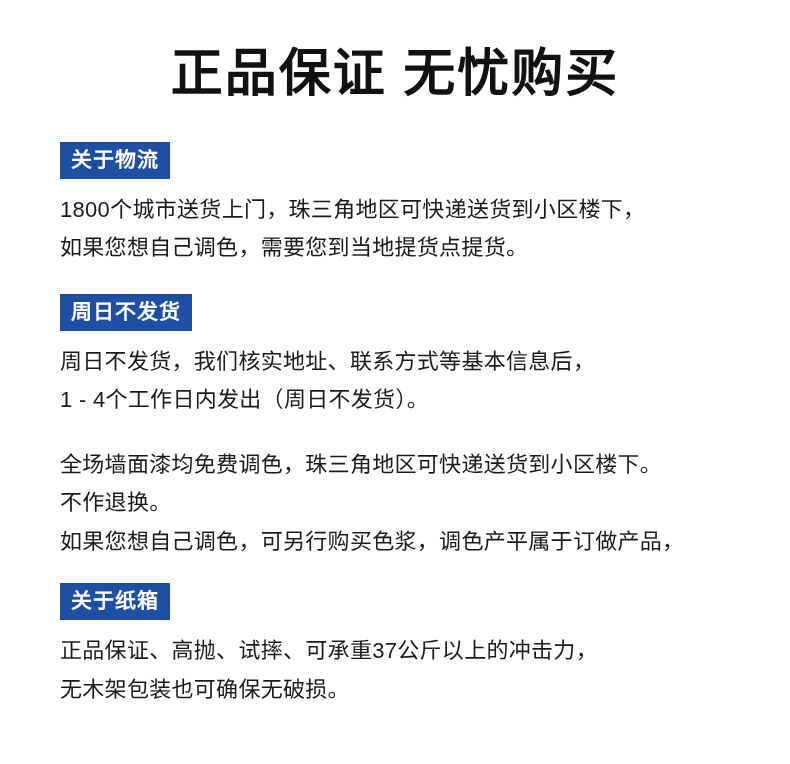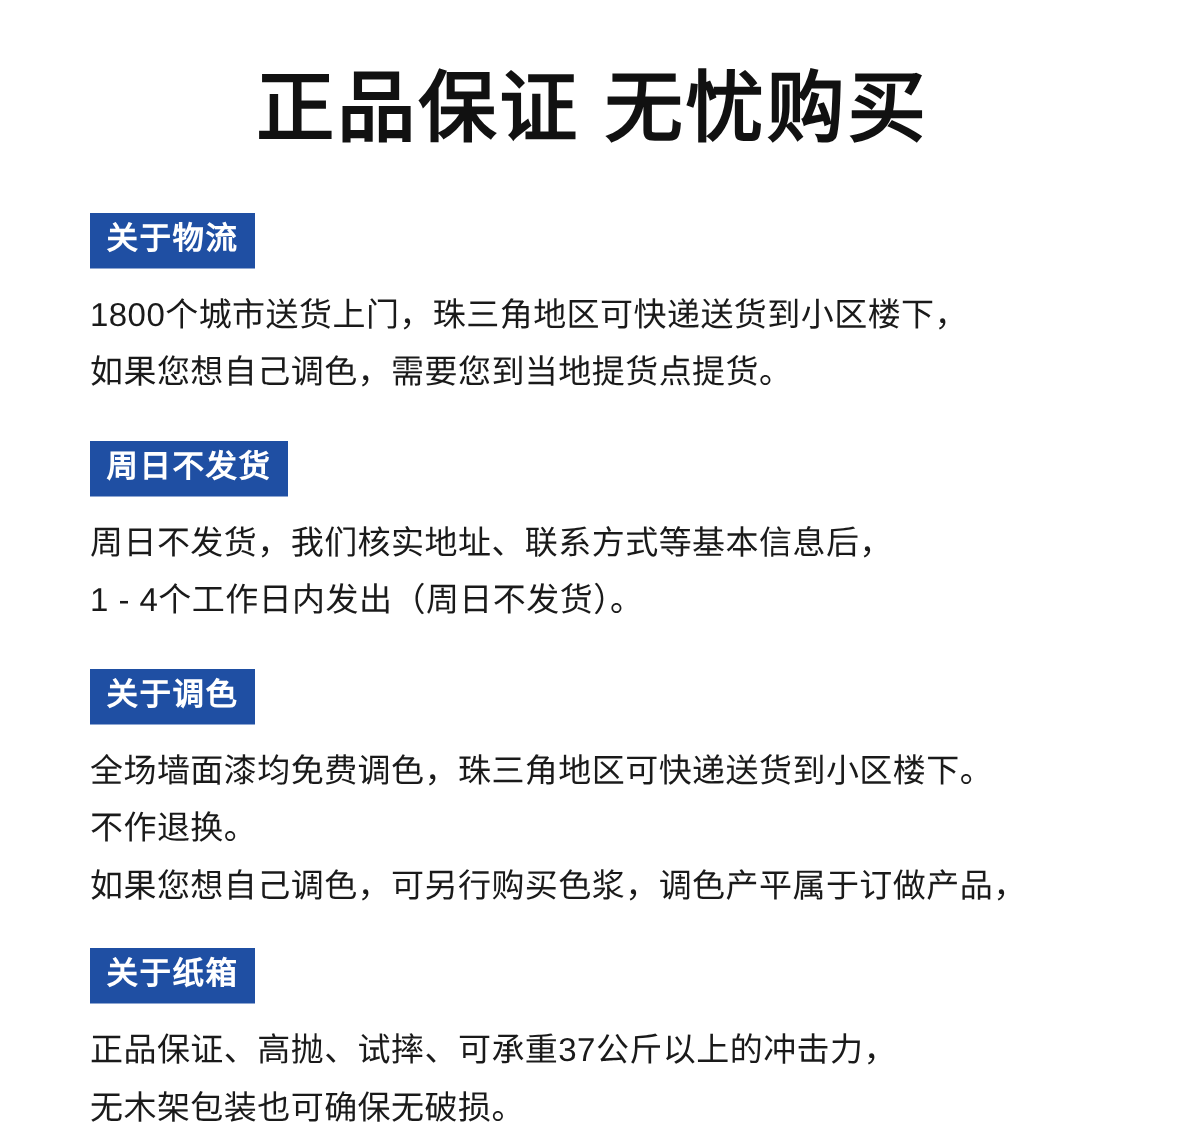--- a/index.html
+++ b/index.html
@@ -85,21 +85,20 @@
 
     <div class="section shipping">
       <span class="section-badge">周日不发货</span>
       <div class="section-body">
         <span class="line">周日不发货，我们核实地址、联系方式等基本信息后，</span>
         <span class="line">1 - 4个工作日内发出（周日不发货）。</span>
       </div>
     </div>
 
     <div class="section tinting">
-      <span class="section-badge">关于调色</span>
       <div class="section-body">
         <span class="line">全场墙面漆均免费调色，珠三角地区可快递送货到小区楼下。</span>
         <span class="line">不作退换。</span>
         <span class="line">如果您想自己调色，可另行购买色浆，调色产平属于订做产品，</span>
       </div>
     </div>
 
     <div class="section carton">
       <span class="section-badge">关于纸箱</span>
       <div class="section-body">

